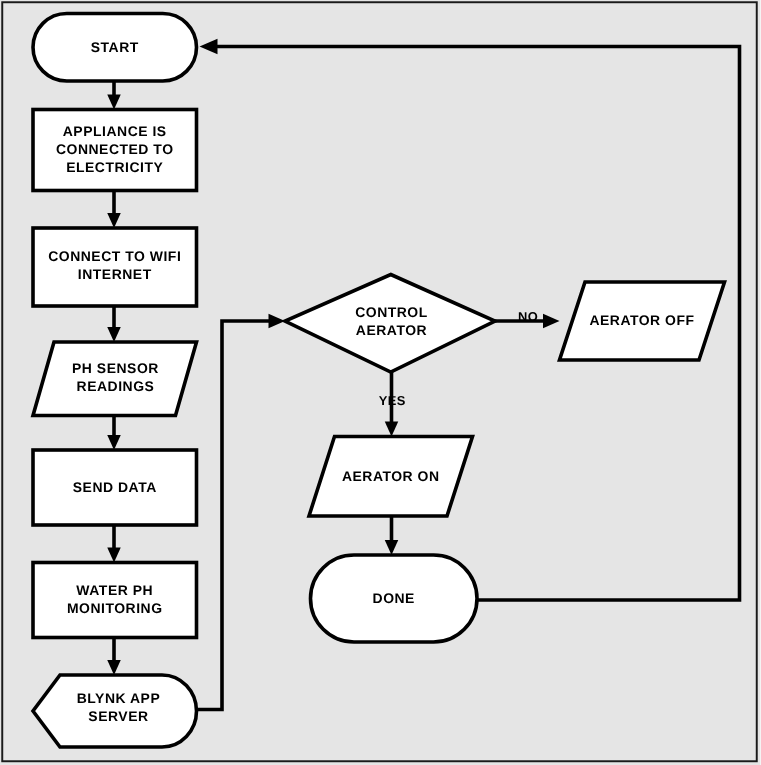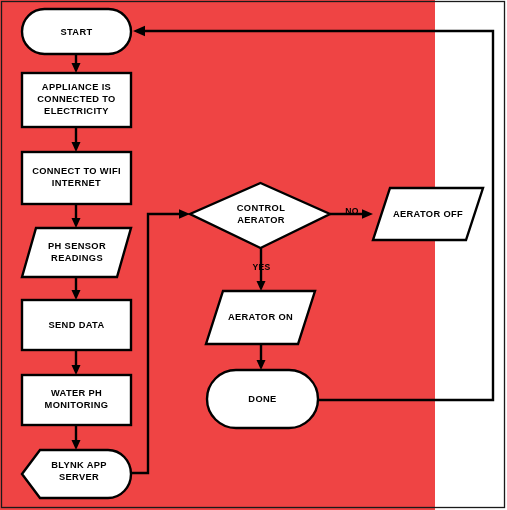--- a/index.html
+++ b/index.html
@@ -8,23 +8,23 @@
     background: #ffffff;
   }
   body {
     width: 507px;
     height: 510px;
     font-family: "Liberation Sans", sans-serif;
     overflow: hidden;
   }
   #flowchart-root {
     position: relative;
-    width: 435px;
+    width: 507px;
     height: 510px;
-    background: #ef4444;
+    background: #e5e5e5;
   }
   svg#flow-svg {
     display: block;
     width: 507px;
     height: 510px;
   }
   .shape-outline {
     fill: #ffffff;
     stroke: #000000;
     stroke-width: 2.4;

